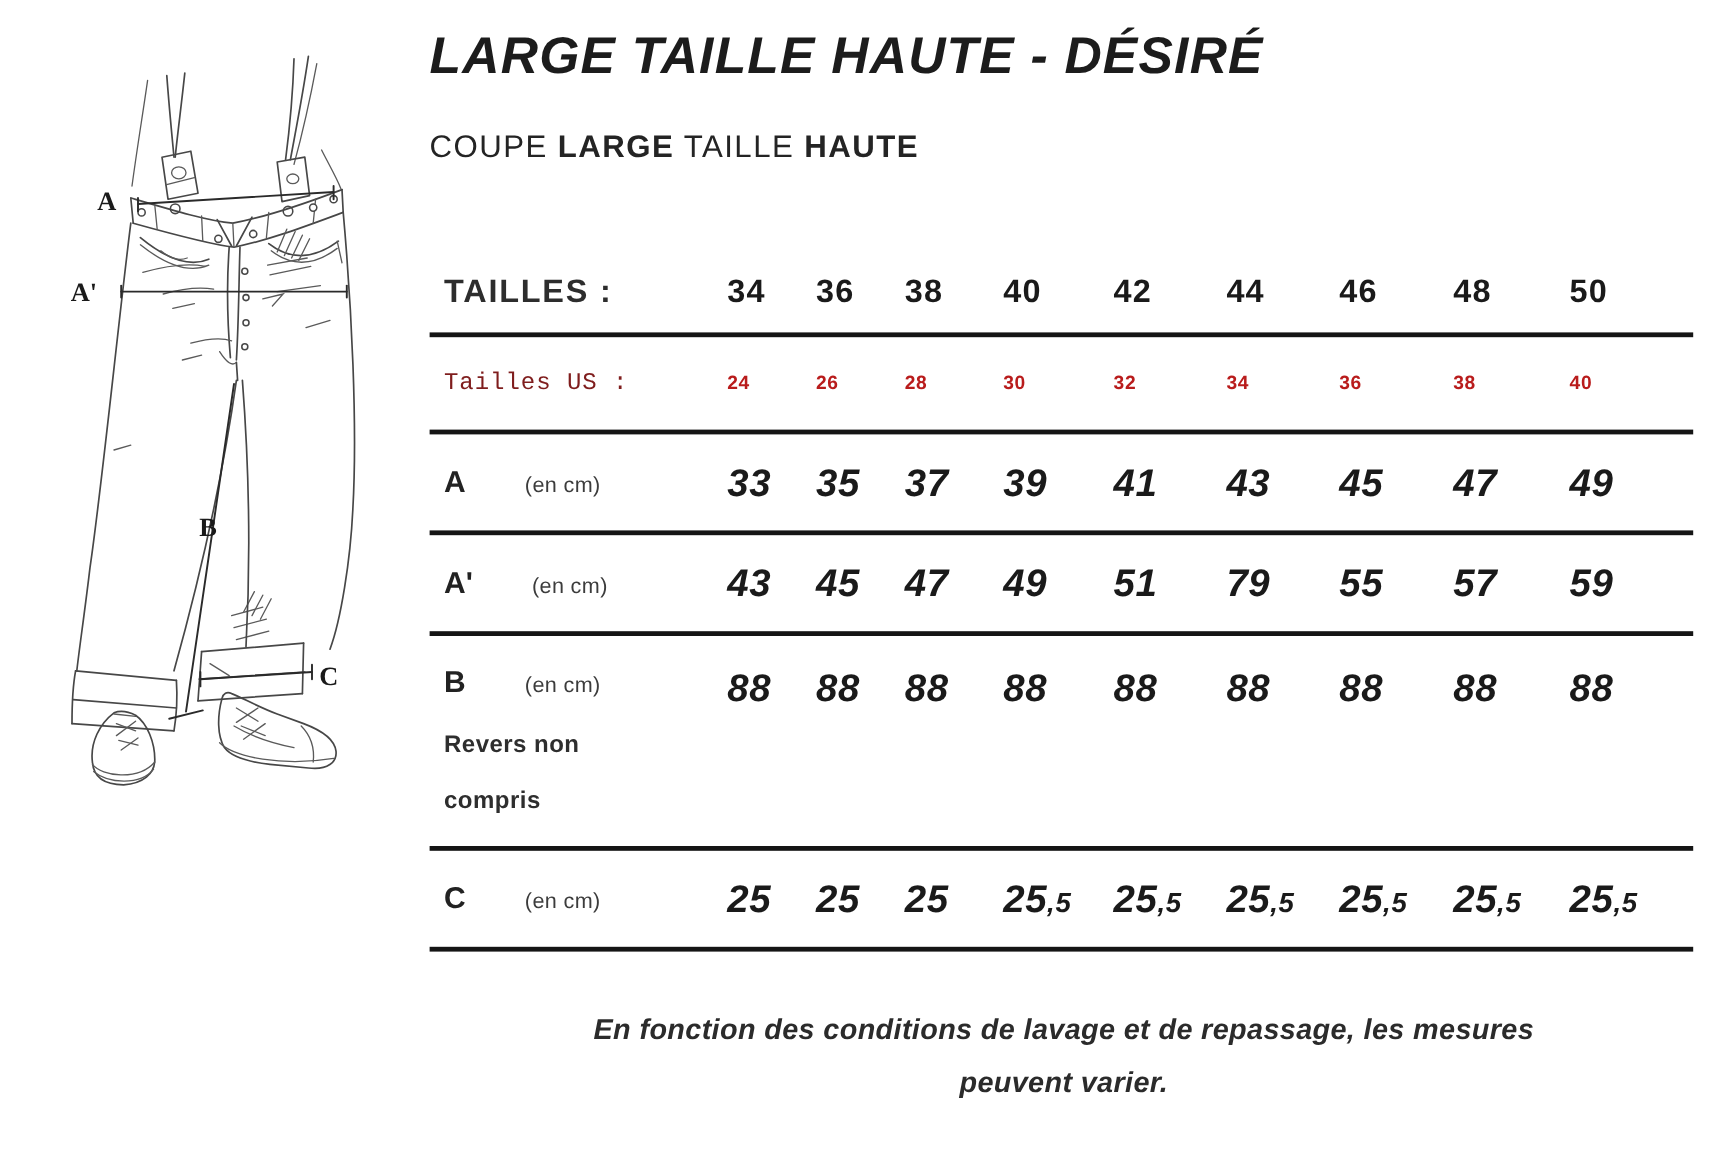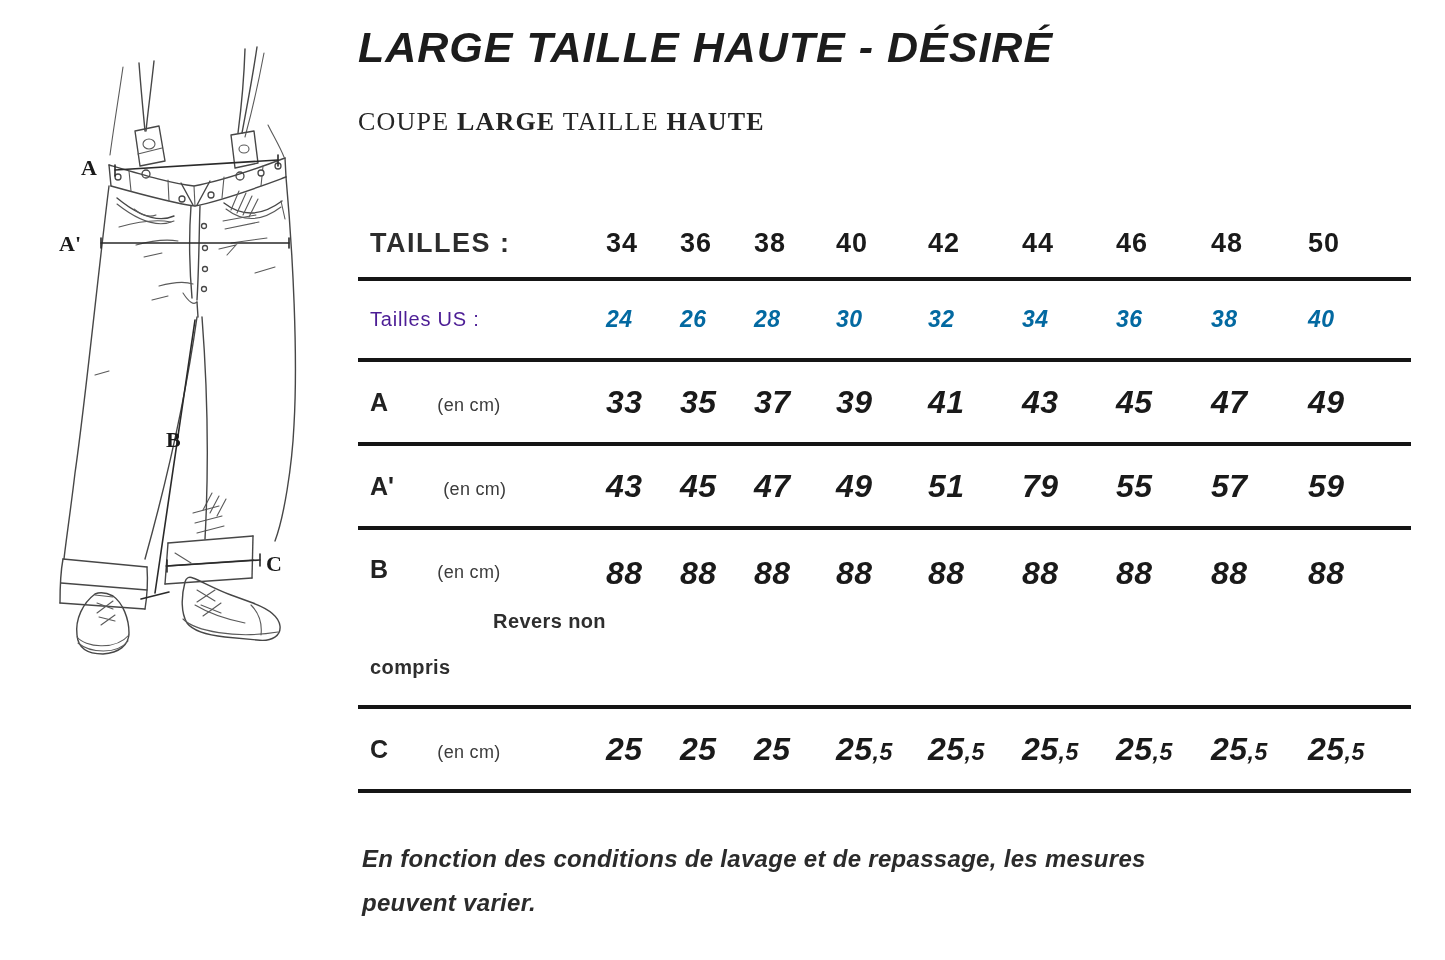--- a/index.html
+++ b/index.html
@@ -13,49 +13,49 @@
   .sketch { fill:none; stroke:#474747; stroke-width:1.4; stroke-linecap:round; stroke-linejoin:round; }
   .sketch-thin { fill:none; stroke:#5a5a5a; stroke-width:1.1; stroke-linecap:round; }
   .measure-line { fill:none; stroke:#2a2a2a; stroke-width:1.6; stroke-linecap:round; }
   .dim-label { font-family:"Liberation Serif", serif; font-weight:700; font-size:22px; fill:#1a1a1a; }
   .btn { fill:#ffffff; stroke:#474747; stroke-width:1.3; }
 
   
   .content { position:absolute; left:358px; top:22px; width:1053px; }
   .title { font-size:43px; line-height:50px; font-weight:700; font-style:italic;
            letter-spacing:1px; color:#1c1c1c; white-space:nowrap; }
-  .subtitle { margin-top:33px; font-size:26px; line-height:34px; letter-spacing:1.2px; color:#242424;font-family:Liberation Serif, serif; }
+  .subtitle { margin-top:33px; font-size:26px; line-height:34px; letter-spacing:1.2px; color:#242424; }
   .subtitle .b { font-weight:700; }
 
   .size-table { margin-top:71px; width:1053px; }
   .t-row { display:grid;
            grid-template-columns:248px 74px 74px 82px 92px 94px 94px 95px 97px 103px;
            align-items:center; border-bottom:4px solid #151515; }
   .t-row--header  { height:71px; }
   .t-row--small   { height:81px; }
   .t-row--measure { height:84px; }
   .t-row--tall    { height:179px; align-items:start; }
   .t-row--tall .t-cell, .t-row--tall .t-label { padding-top:25px; }
-  .t-row--tall .t-label > div:nth-child(2) { margin-top:14px;text-align:right; }
+  .t-row--tall .t-label > div:nth-child(2) { margin-top:14px; }
 
   .t-label { padding-left:12px; }
   .t-label--header { font-size:27px; font-weight:700; letter-spacing:1.5px; color:#2d2d2d; }
-  .lab-small  { font-size:20px; color:#4c1d95; letter-spacing:0.8px; }
+  .lab-small  { font-size:20px; color:#7f1d1d; letter-spacing:0.8px;font-family:Liberation Mono, monospace; }
   .lab-letter { font-size:25px; font-weight:700; color:#222; }
   .lab-unit   { font-size:18px; color:#3c3c3c; letter-spacing:0.3px;margin-left:44px; }
   .lab-note   { font-size:20px; font-weight:700; color:#2e2e2e; line-height:46px; letter-spacing:0.4px; }
 
   .t-cell { }
   .t-cell.head  { font-size:27px; font-weight:700; letter-spacing:1px; color:#1a1a1a; }
-  .t-cell.small { font-size:23px; font-weight:700; color:#0369a1; letter-spacing:0.5px;font-style:italic; }
+  .t-cell.small { font-size:16px; font-weight:700; color:#b91c1c; letter-spacing:0.5px; }
   .t-cell.val   { font-size:32px; font-weight:700; color:#1a1a1a; letter-spacing:0.5px;font-style:italic; }
   .dec { font-size:0.72em; }
 
   .footer-note { margin-top:44px; margin-left:4px; font-size:24px; line-height:44px;
-                 font-style:italic; font-weight:700; color:#2b2b2b; letter-spacing:0.3px; }
+                 font-style:italic; font-weight:700; color:#2b2b2b; letter-spacing:0.3px;text-align:center; }
 </style>
 </head>
 <body>
 
 <div class="page">
 
   <div class="illustration">
     <svg viewBox="0 0 290 660">
 
       <g>

